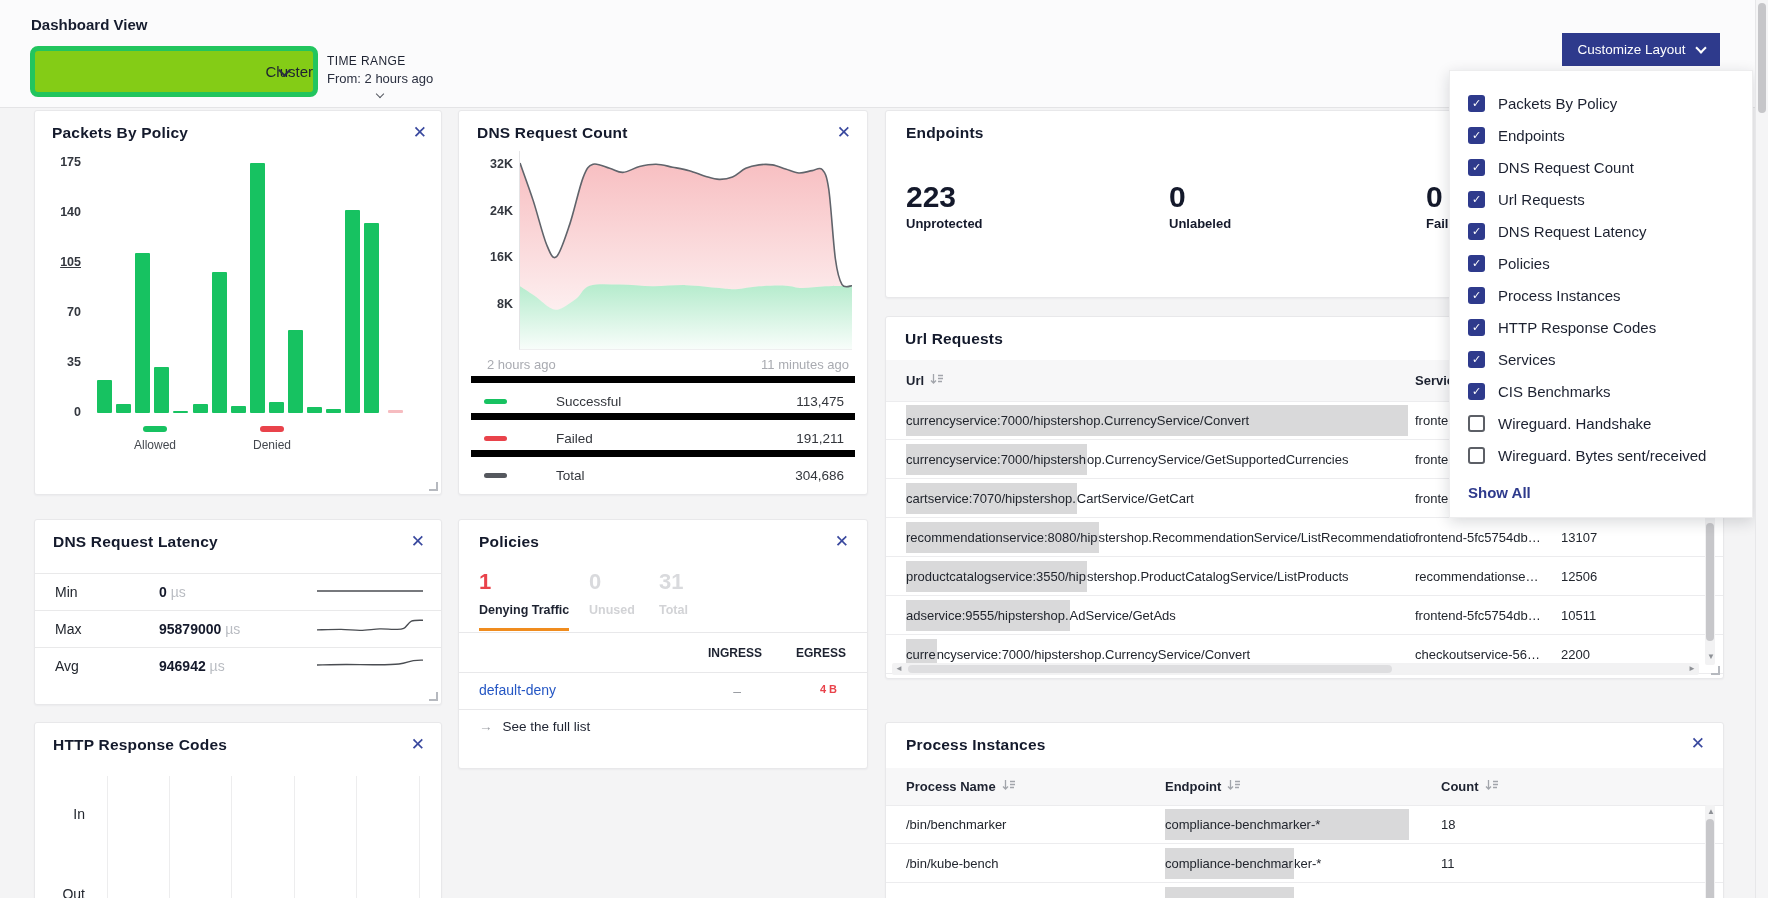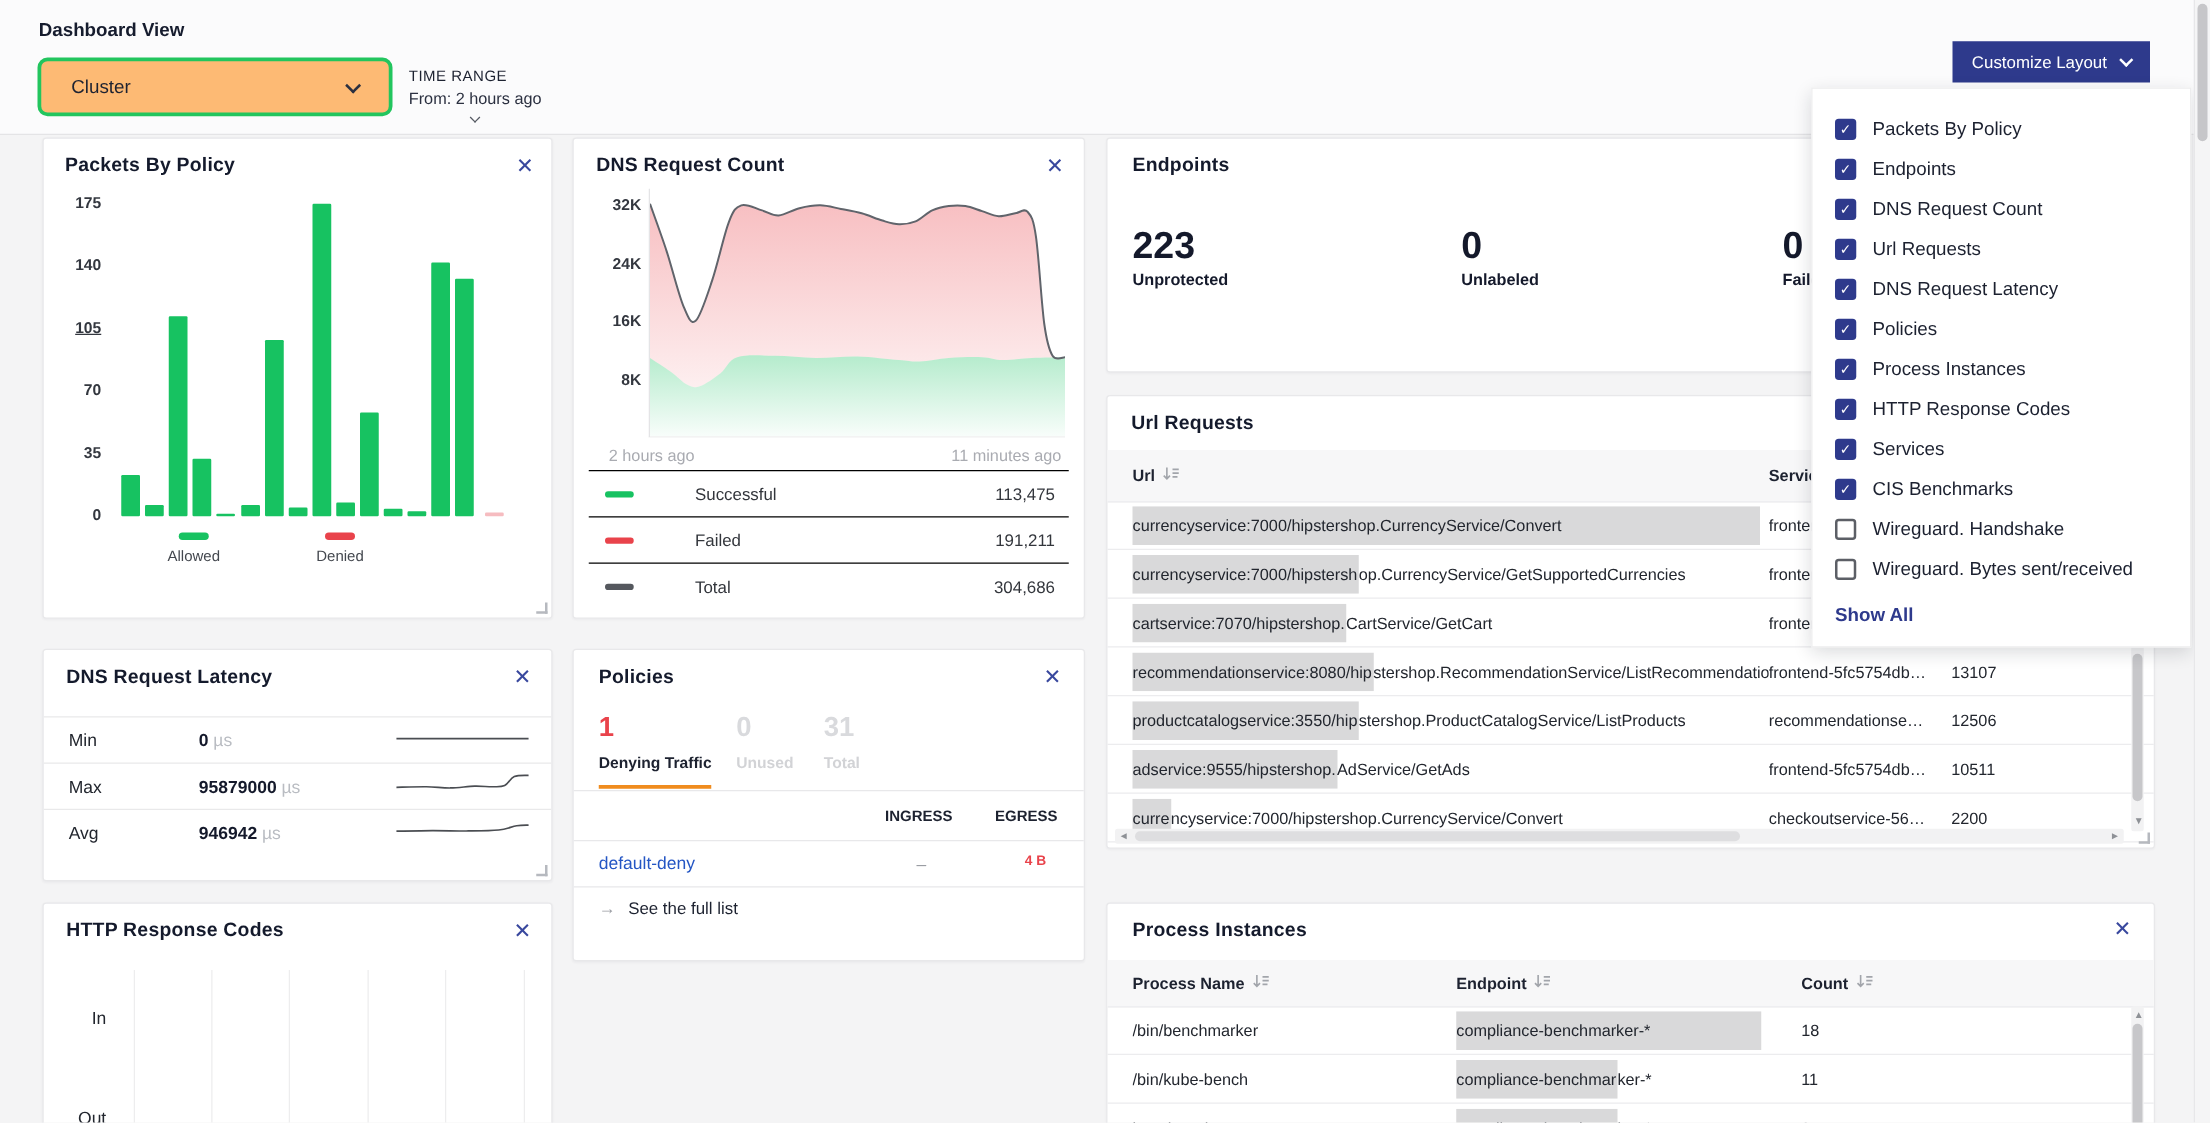--- a/index.html
+++ b/index.html
@@ -5,21 +5,21 @@
   html,body{margin:0;padding:0;}
   body{
     width:1768px;height:898px;overflow:hidden;position:relative;
     background:#f4f4f5;
     font-family:"Liberation Sans","DejaVu Sans",sans-serif;
     color:#1c2130;
   }
   
   .topbar{position:absolute;left:0;top:0;width:100%;height:107px;background:#fbfbfc;border-bottom:1px solid #e4e4e6;}
   .page-title{position:absolute;left:31px;top:16px;font-size:15px;font-weight:bold;color:#161c2e;}
-  .view-select{position:absolute;left:30px;top:46px;width:278px;height:41px;background:#fdba74;border:3px solid #22c55e;border-radius:8px;display:flex;align-items:center;cursor:pointer;}
+  .view-select{position:absolute;left:30px;top:46px;width:278px;height:41px;background:#84cc16;border:5px solid #22c55e;border-radius:8px;display:flex;align-items:center;cursor:pointer;justify-content:flex-end;}
   .view-select .vs-val{margin-left:24px;font-size:15px;color:#1d2231;}
   .chev{display:inline-block;border-right:2px solid #2b3040;border-bottom:2px solid #2b3040;transform:rotate(45deg);width:7px;height:7px;margin-top:-4px;}
   .view-select .chev{position:absolute;right:24px;top:19px;}
   .time-range{position:absolute;left:327px;top:54px;cursor:pointer;}
   .tr-label{font-size:12px;font-weight:normal;letter-spacing:.4px;color:#1d2231;}
   .tr-value{margin-top:3px;font-size:13px;color:#2b3040;display:flex;align-items:center;gap:7px;flex-direction:column;}
   .chev-sm{width:5px;height:5px;border-width:1.5px;border-color:#555962;margin-top:-2px;}
   .customize-btn{position:absolute;left:1562px;top:33px;width:158px;height:33px;background:#2e3a8c;border-radius:0;color:#fff;display:flex;align-items:center;justify-content:center;gap:11px;font-size:13.5px;cursor:pointer;}
   .chev-w{width:6px;height:6px;border-width:2px;border-color:#fff;margin-top:-3px;}
   
@@ -38,21 +38,21 @@
   
   .ytick{position:absolute;width:34px;text-align:right;font-size:12.5px;font-weight:bold;color:#33373f;}
   .bar{position:absolute;border-radius:1px;}
   .pk-legend{position:absolute;top:315px;text-align:center;}
   .pk-swatch{width:24px;height:6px;border-radius:3px;margin:0 auto;}
   .pk-leg-label{margin-top:6px;font-size:12px;color:#44484f;}
   
   .dns-plot{position:absolute;left:60px;top:40px;width:332px;height:198px;border-left:1px solid #e4e4e6;border-bottom:1px solid #efeff0;}
   .dns-ytick{position:absolute;width:40px;text-align:right;font-size:12.5px;font-weight:bold;color:#33373f;}
   .dns-xlabel{position:absolute;top:246px;font-size:13px;color:#a9abb1;}
-  .legend-row{position:absolute;left:12px;right:12px;height:37px;border-top:1px solid #000000;}
+  .legend-row{position:absolute;left:12px;right:12px;height:37px;border-top:7px solid #000000;}
   .leg-swatch{position:absolute;left:13px;top:16px;width:23px;height:5px;border-radius:2.5px;}
   .leg-label{position:absolute;left:85px;top:11px;font-size:13.5px;color:#33363c;}
   .leg-value{position:absolute;right:11px;top:11px;font-size:13.5px;color:#33363c;}
   
   .ep-metric{position:absolute;top:70px;}
   .ep-value{font-size:30px;font-weight:800;color:#14192b;line-height:32px;}
   .ep-label{margin-top:3px;font-size:13px;font-weight:bold;color:#14192b;}
   
   .tbl-head{position:absolute;left:0;right:0;background:#f7f7f8;border-bottom:1px solid #ececee;display:grid;align-items:center;font-size:13px;font-weight:bold;color:#1d2230;}
   .tbl-rows{position:absolute;left:0;right:0;}

